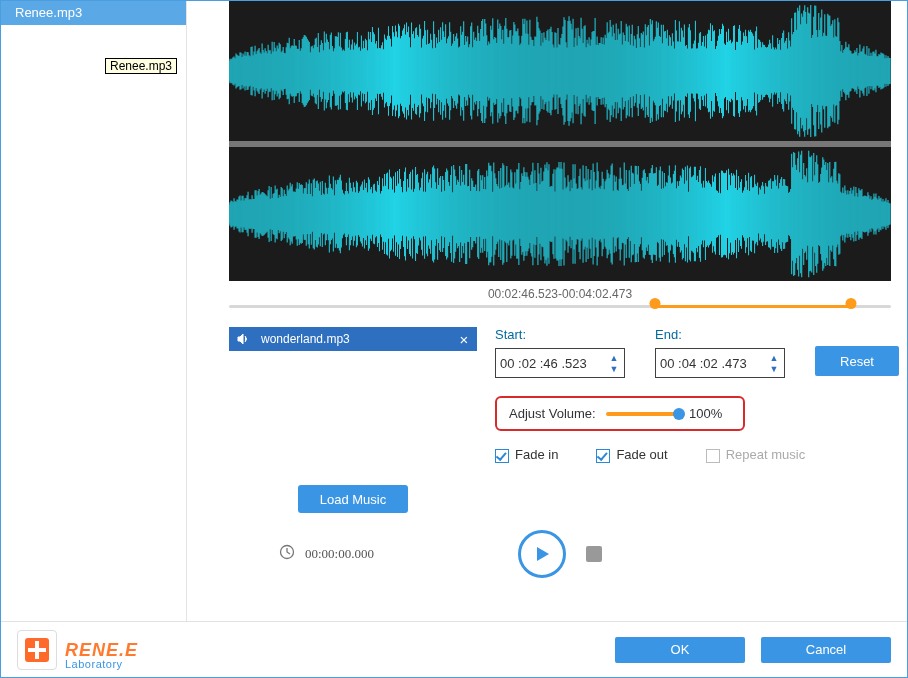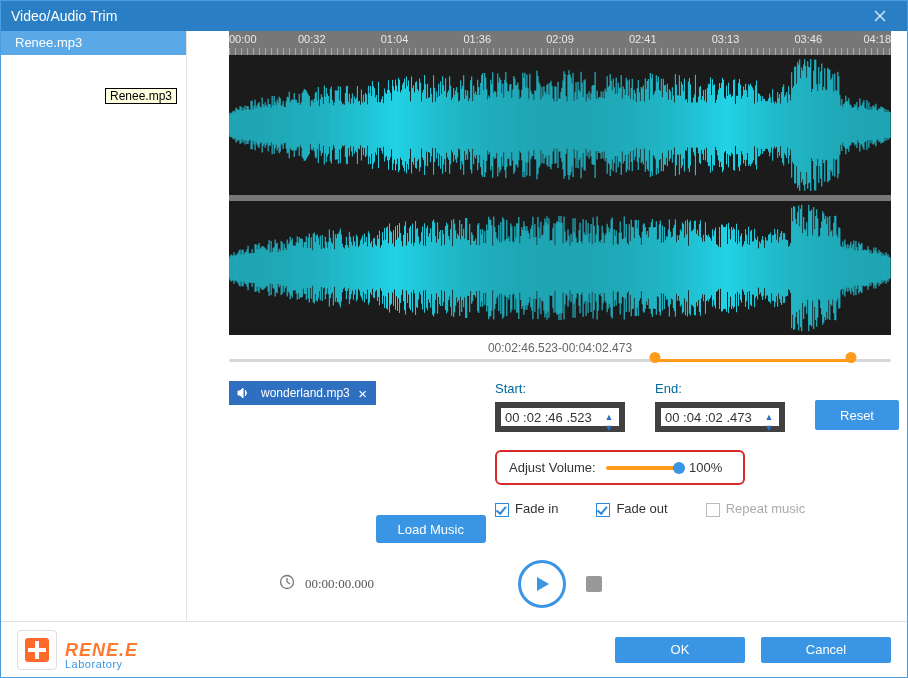--- a/index.html
+++ b/index.html
@@ -31,40 +31,40 @@
   .range-handle { position:absolute; top:11px; width:11px; height:11px; background:#ff9b1a; border-radius:50%; transform:translateX(-50%);}
 
   .controls { margin: 14px 16px 0 42px; display:flex; gap:18px; align-items:flex-start; }
   .music-chip { width: 248px; height: 24px; background:#2e6fc0; color:#fff; display:flex; align-items:center; font-size:12px; cursor:pointer; }
   .music-chip .vol-icon { width:28px; display:flex; justify-content:center; }
   .music-chip .name { flex:1; padding-left:4px; }
   .music-chip .x { width:26px; text-align:center; font-size:15px; }
 
   .field-col { display:flex; flex-direction:column; gap:6px; }
   .label { font-size:13px; color:#0369a1; }
-  .spinbox { width:130px; height:30px; border:6px solid #404040; background:#fff; display:flex; align-items:center; padding:0 4px; font-size:13px; position:relative; }
+  .spinbox { width:130px; height:30px; border:1px solid #404040; background:#fff; display:flex; align-items:center; padding:0 4px; font-size:13px; position:relative; }
   .spinbox .spin { position:absolute; right:3px; top:3px; display:flex; flex-direction:column; gap:0; }
   .spinbox .spin div { width:14px; height:11px; display:flex; align-items:center; justify-content:center; color:#2e6fc0; font-size:9px; cursor:pointer;}
   .reset-btn { width:84px; height:30px; background:#3a95e4; color:#fff; border:none; border-radius:2px; cursor:pointer; font-size:13px; margin-top:19px;}
 
   .volume-row { margin: 18px 0 0 0; border:2px solid #d82a2a; border-radius:6px; padding:8px 12px; display:flex; align-items:center; gap:10px; }
   .vol-label { font-size:13px; }
   .vol-track { flex:1; height:4px; background:#ff9b1a; border-radius:2px; position:relative; max-width:100px; }
   .vol-knob { position:absolute; right:-6px; top:-4px; width:12px; height:12px; border-radius:50%; background:#3a95e4; }
   .vol-val { font-size:13px; min-width:42px; }
 
   .check-row { margin-top:16px; display:flex; gap:38px; align-items:center; font-size:13px; }
   .cb { width:14px; height:14px; border:1px solid #2b88d8; display:inline-flex; align-items:center; justify-content:center; margin-right:6px; vertical-align:middle; background:#fff;}
   .cb.checked::after { content:""; width:8px; height:4px; border:2px solid #2b88d8; border-top:none; border-right:none; transform: rotate(-50deg) translate(0px,-1px); }
   .cb.disabled { border-color:#bbb; }
   .repeat-label { color:#aaa; }
 
   .loadmusic-wrap { margin: 22px 0 0 0; display:flex; justify-content:center; }
   .loadmusic-btn { width:110px; height:28px; background:#3a95e4; color:#fff; border:none; border-radius:3px; cursor:pointer; font-size:13px; }
-  .left-controls { width:248px; display:flex; flex-direction:row; }
+  .left-controls { width:248px; display:flex; flex-direction:column; }
   .right-controls { flex:1; display:flex; flex-direction:column; }
 
   .play-row { margin: 14px 16px 0 42px; display:flex; align-items:center; gap:20px; justify-content:center; position:relative; height:54px;}
   .clock-group { position:absolute; left:50px; display:flex; align-items:center; gap:10px; color:#555; font-size:13px;font-family:Liberation Serif, serif;}
   .play-btn { width:48px; height:48px; border:3px solid #3a95e4; border-radius:50%; display:flex; align-items:center; justify-content:center; cursor:pointer; }
   .play-btn svg { fill:#3a95e4; }
   .stop-btn { width:16px; height:16px; background:#999; border-radius:2px; cursor:pointer; }
 
   .footer { height: 56px; border-top: 1px solid #e1e1e1; display:flex; align-items:center; padding:0 16px; gap:16px; }
   .logo { display:flex; align-items:flex-end; gap:8px; }
@@ -78,48 +78,29 @@
   .logo-text .l2 { color:#3a95e4; font-size:11px; letter-spacing:0.5px; }
   .footer-spacer { flex:1; }
   .footer-btn { width:130px; height:26px; background:#3a95e4; color:#fff; border:none; border-radius:2px; cursor:pointer; font-size:13px; }
 
 </style>
 </head>
 <body>
 
 <div class="window">
 
-  <div class="titlebar">
-    <span class="titlebar-title">Video/Audio Trim</span>
-    <span class="close-icon">
-      <svg width="14" height="14" viewBox="0 0 14 14">
-          <path d="M2 2 L12 12 M12 2 L2 12" fill="none"></path>
-        </svg>
-    </span>
-  </div>
 
   <div class="body">
     <div class="sidebar">
       <div class="sidebar-item">Renee.mp3</div>
       <div class="tooltip">Renee.mp3</div>
     </div>
 
     <div class="main">
 
-      <div class="timeline-row" id="timeline-row">
-          <span class="tick" style="left: 0%; transform: translateX(0px);">00:00</span>
-          <span class="tick" style="left: 12.5%;">00:32</span>
-          <span class="tick" style="left: 25%;">01:04</span>
-          <span class="tick" style="left: 37.5%;">01:36</span>
-          <span class="tick" style="left: 50%;">02:09</span>
-          <span class="tick" style="left: 62.5%;">02:41</span>
-          <span class="tick" style="left: 75%;">03:13</span>
-          <span class="tick" style="left: 87.5%;">03:46</span>
-          <span class="tick" style="left: 100%; transform: translateX(-100%);">04:18</span>
-        </div>
 
       <div class="waveform-block">
         <div class="wave">
           <svg viewBox="0 0 660 140" preserveAspectRatio="none" id="wave1">
               <line x1="0" y1="60" x2="0" y2="80" stroke="#22d3e6" stroke-width="1"></line>
               <line x1="1" y1="57.8498562027278" x2="1" y2="82.1501437972722" stroke="#22d3e6" stroke-width="1"></line>
               <line x1="2" y1="58.32790412112764" x2="2" y2="81.67209587887237" stroke="#22d3e6" stroke-width="1"></line>
               <line x1="3" y1="57.468426984946376" x2="3" y2="82.53157301505362" stroke="#22d3e6" stroke-width="1"></line>
               <line x1="4" y1="56.21088357740656" x2="4" y2="83.78911642259344" stroke="#22d3e6" stroke-width="1"></line>
               <line x1="5" y1="55.456731382656685" x2="5" y2="84.54326861734332" stroke="#22d3e6" stroke-width="1"></line>

